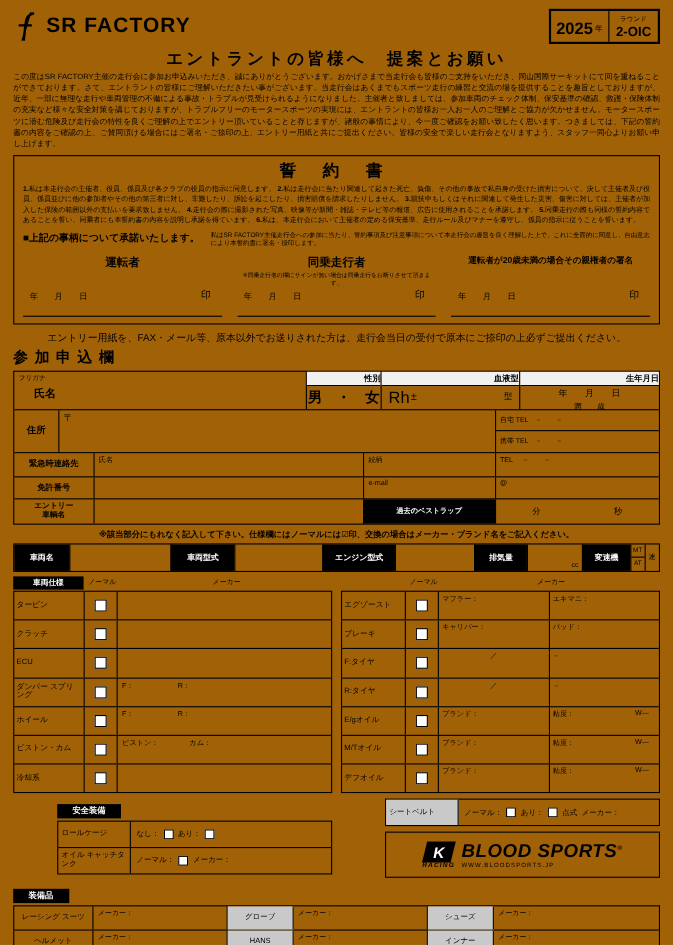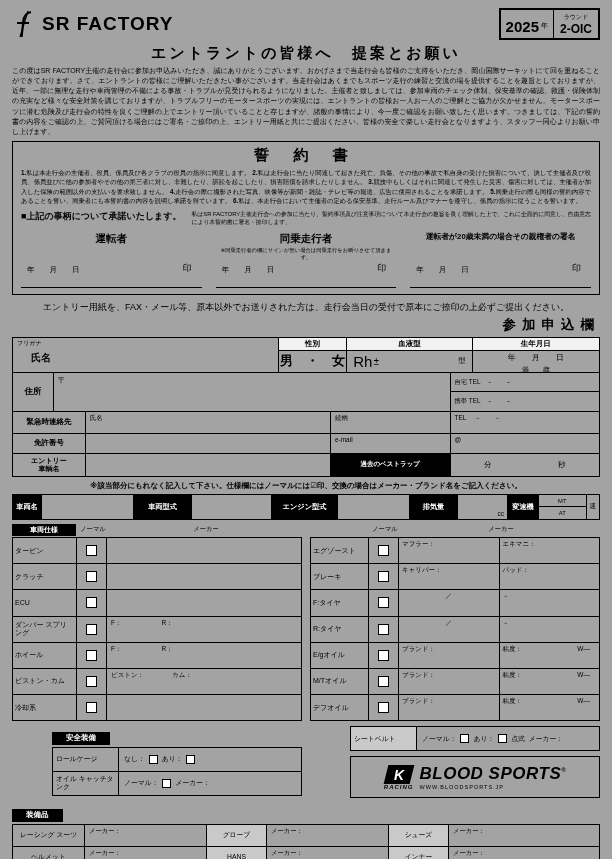--- a/index.html
+++ b/index.html
@@ -1,16 +1,16 @@
 <!DOCTYPE html>
 <html><head>
 <meta charset="utf-8">
 <style>
   html,body{margin:0;padding:0;background:#888;}
-  .page{width:612px;height:859px;background:#a3a3a3;color:#000;margin:0 auto;position:relative;
+  .page{width:612px;height:859px;background:#a16207;color:#000;margin:0 auto;position:relative;
         font-family:"Liberation Sans","DejaVu Sans",sans-serif;box-sizing:border-box;
         padding:8px 12px;overflow:hidden;}
   
   .hdr{display:flex;align-items:center;gap:6px;}
   .logo-icon svg{display:block;}
   .brand{font-size:19px;font-weight:bold;letter-spacing:1px;white-space:nowrap;}
   .event-title{font-size:12px;font-weight:bold;margin-left:4px;white-space:nowrap;}
   .yearbox{margin-left:auto;border:2px solid #000;display:flex;align-items:stretch;height:28px;}
   .yb-left{display:flex;align-items:center;padding:16px 5px;gap:2px;}
   .yb-year{font-size:15px;font-weight:bold;}
@@ -32,31 +32,31 @@
   .sign-row{display:flex;margin-top:6px;gap:14px;}
   .sign-col{flex:1;display:flex;flex-direction:column;height:56px;}
   .sign-head{text-align:center;font-weight:bold;font-size:10.5px;}
   .sign-head.small{font-size:7.8px;line-height:1.2;}
   .sign-note{font-size:5.3px;text-align:center;margin-top:1px;}
   .sign-line{margin-top:auto;display:flex;justify-content:space-between;align-items:flex-end;
              border-bottom:1px solid #000;padding:0 10px 12px 6px;font-size:7.5px;}
   .stamp{font-size:9px;}
   .fax-note{font-size:9px;text-align:center;margin:6px 0 2px;}
   
-  .app-title{text-align:right;font-size:13.5px;font-weight:bold;letter-spacing:6px;margin:2px 0 3px;}
+  .app-title{text-align:left;font-size:13.5px;font-weight:bold;letter-spacing:6px;margin:2px 0 3px;}
   .atable{border:1.5px solid #000;}
   .at-row{display:flex;border-top:1px solid #000;}
   .at-row:first-child{border-top:none;}
   .at-cell{border-left:1px solid #000;box-sizing:border-box;position:relative;}
   .at-cell:first-child{border-left:none;}
   .c-name{width:270px;display:flex;flex-direction:column;padding:1px 4px;}
   .furigana{font-size:6px;}
   .name-lab{font-size:10px;font-weight:bold;padding-left:14px;margin-top:3px;}
   .hcell{display:flex;flex-direction:column;}
-  .hcell .hh{font-size:7.5px;font-weight:bold;text-align:center;border-bottom:1px solid #000;background:#f1f1f1;padding:1px 0;}
+  .hcell .hh{font-size:7.5px;font-weight:bold;text-align:right;border-bottom:1px solid #000;background:#f1f1f1;padding:1px 0;}
   .hcell .hv{flex:1;display:flex;align-items:center;justify-content:center;}
   .c-gender{width:70px;}
   .gender-v{font-size:13px;font-weight:bold;}
   .c-blood{width:128px;}
   .blood-v{width:100%;display:flex;align-items:center;padding:0 6px;box-sizing:border-box;}
   .blood-rh{font-size:15px;}
   .blood-pm{font-size:10px;margin-left:1px;}
   .blood-kata{font-size:7.5px;margin-left:auto;}
   .c-birth{width:130px;}
   .birth-v{width:100%;display:flex;flex-direction:column;padding:1px 6px;box-sizing:border-box;}
@@ -288,31 +288,31 @@
       <div class="at-cell w150 units">
         <span>分</span>
         <span>秒</span>
       </div>
     </div>
   </div>
 
   <div class="spec-note">※該当部分にもれなく記入して下さい。仕様欄にはノーマルには☑印、交換の場合はメーカー・ブランド名をご記入ください。</div>
 
   <div class="vrow">
-    <div class="vcell vblk" style="width:28px;">車両名</div>
+    <div class="vcell vblk" style="width:50px;">車両名</div>
     <div class="vcell vfill" style="width:92px;"></div>
     <div class="vcell vblk" style="width:58px;">車両型式</div>
     <div class="vcell vfill" style="width:80px;"></div>
     <div class="vcell vblk" style="width:66px;">エンジン型式</div>
     <div class="vcell vfill" style="width:72px;"></div>
     <div class="vcell vblk" style="width:48px;">排気量</div>
     <div class="vcell vfill" style="width:50px;">
       <span class="cc-mark">cc</span>
     </div>
-    <div class="vcell vblk" style="width:31px;">変速機</div>
+    <div class="vcell vblk" style="width:44px;">変速機</div>
     <div class="vcell" style="flex:1;">
       <div class="mt-at">
         <div class="mtat-col">
           <span>MT</span>
           <span>AT</span>
         </div>
         <div class="speed-mark">速</div>
       </div>
     </div>
   </div>

